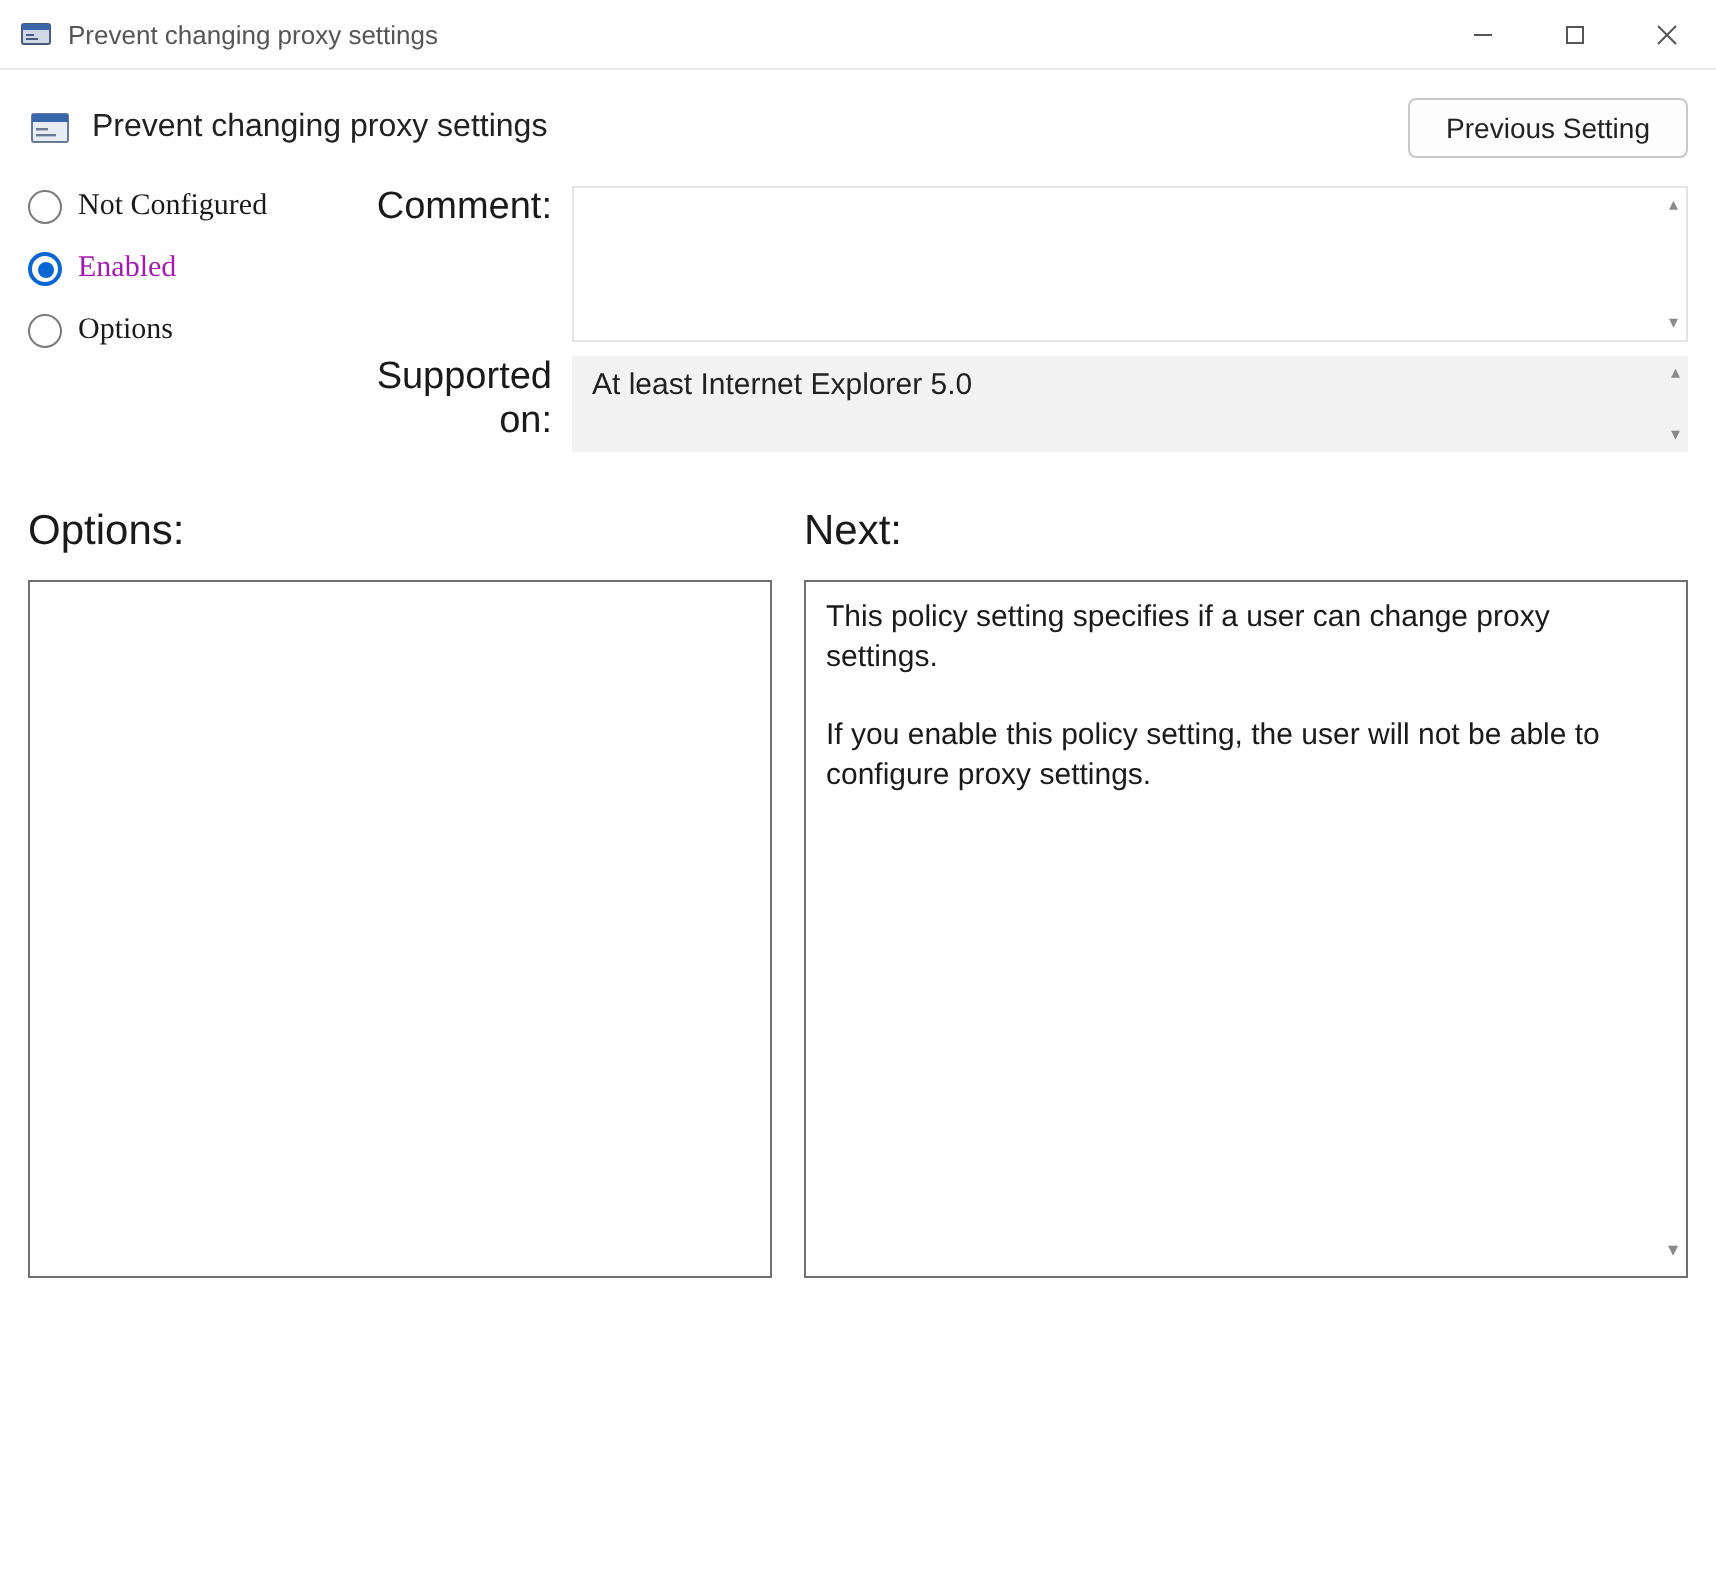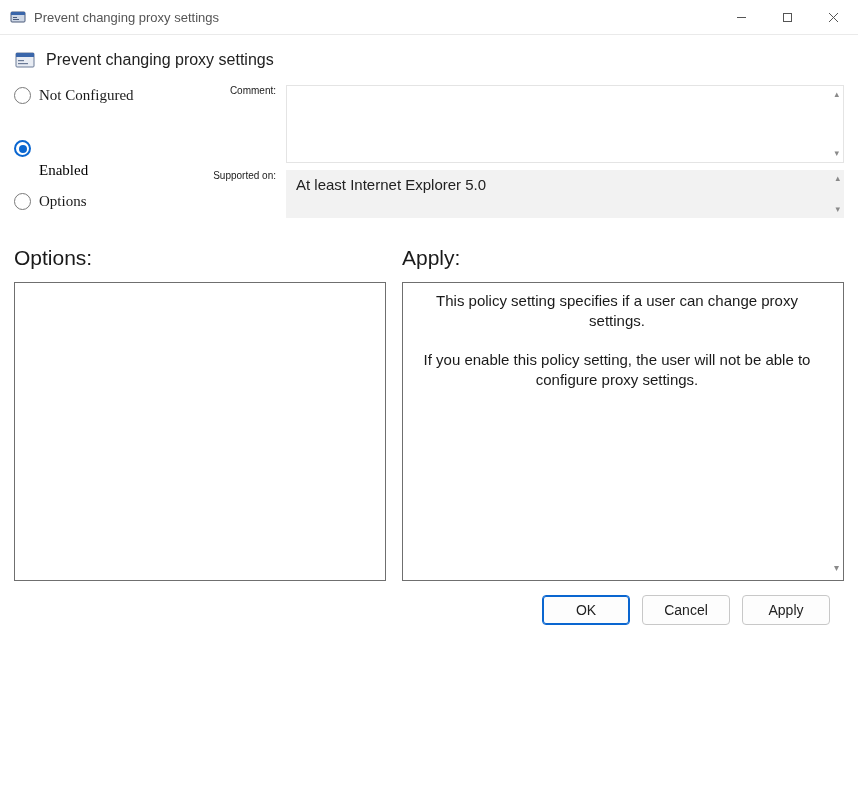--- a/index.html
+++ b/index.html
@@ -108,21 +108,21 @@
   }
   .radio-circle.checked::after {
     content: "";
     width: 8px; height: 8px;
     border-radius: 50%;
     background: #0a66d0;
   }
   .label-col {
     text-align: right;
     padding-right: 4px;
-    font-size: 10px;
+    font-size: 19px;
   }
   .comment-box {
     height: 78px;
     border: 1px solid #e4e4e4;
     background: #fff;
     position: relative;
     box-sizing: border-box;
   }
   .supported-box {
     height: 48px;
@@ -155,21 +155,20 @@
   .section-labels .opt-label { width: 388px; }
   .section-labels .help-label { flex: 1; }
 
   
   .panels {
     display: flex;
     gap: 16px;
     margin-top: 12px;
     flex: 1;
     min-height: 0;
-    text-align: center;
   }
   .panel {
     border: 1px solid #6f6f6f;
     background: #fff;
     box-sizing: border-box;
     position: relative;
     overflow: hidden;
   }
   .options-panel { width: 372px; }
   .help-panel { flex: 1; padding: 8px 22px 8px 10px; font-size: 15px; line-height: 1.35; }
@@ -228,33 +227,34 @@
       <span class="policy-icon">
         <svg viewBox="0 0 22 22">
           <rect x="2" y="4" width="18" height="14" rx="1" fill="#e8ecf3" stroke="#6a7a96" stroke-width="1"></rect>
           <rect x="2" y="4" width="18" height="4" fill="#3a66aa"></rect>
           <rect x="4" y="11" width="6" height="1.2" fill="#6a7a96"></rect>
           <rect x="4" y="14" width="10" height="1.2" fill="#6a7a96"></rect>
         </svg>
       </span>
       <span class="policy-title">Prevent changing proxy settings</span>
       <div class="nav-buttons">
+        <div class="btn">Previous Setting</div>
       </div>
     </div>
 
     <div class="config-grid">
 
       <div class="radio-col" style="grid-row: 1 / span 2;">
         <div class="radio-item">
           <span class="radio-circle"></span>
           <span>Not Configured</span>
         </div>
         <div class="radio-item">
           <span class="radio-circle checked"></span>
-          <span style="color:#000000;margin-top:44px;">Enabled</span>
+          <span style="color:#a21caf;">Enabled</span>
         </div>
         <div class="radio-item">
           <span class="radio-circle"></span>
           <span>Options</span>
         </div>
       </div>
 
       <div class="label-col">Comment:</div>
       <div class="comment-box">
         <span></span>
@@ -269,32 +269,27 @@
         <span>At least Internet Explorer 5.0</span>
         <div class="tiny-arrows">
           <span>▴</span>
           <span>▾</span>
         </div>
       </div>
     </div>
 
     <div class="section-labels">
       <div class="opt-label">Options:</div>
-      <div class="help-label">Apply:</div>
+      <div class="help-label">Next:</div>
     </div>
 
     <div class="panels">
       <div class="panel options-panel"></div>
       <div class="panel help-panel">
         <p>This policy setting specifies if a user can change proxy settings.</p>
         <p>If you enable this policy setting, the user will not be able to configure proxy settings.</p>
         <span class="scroll-marker">▾</span>
       </div>
     </div>
 
-    <div class="button-bar">
-      <div class="btn btn-primary">OK</div>
-      <div class="btn">Cancel</div>
-      <div class="btn">Apply</div>
-    </div>
 
   </div>
 </div>
 
 </body></html>

